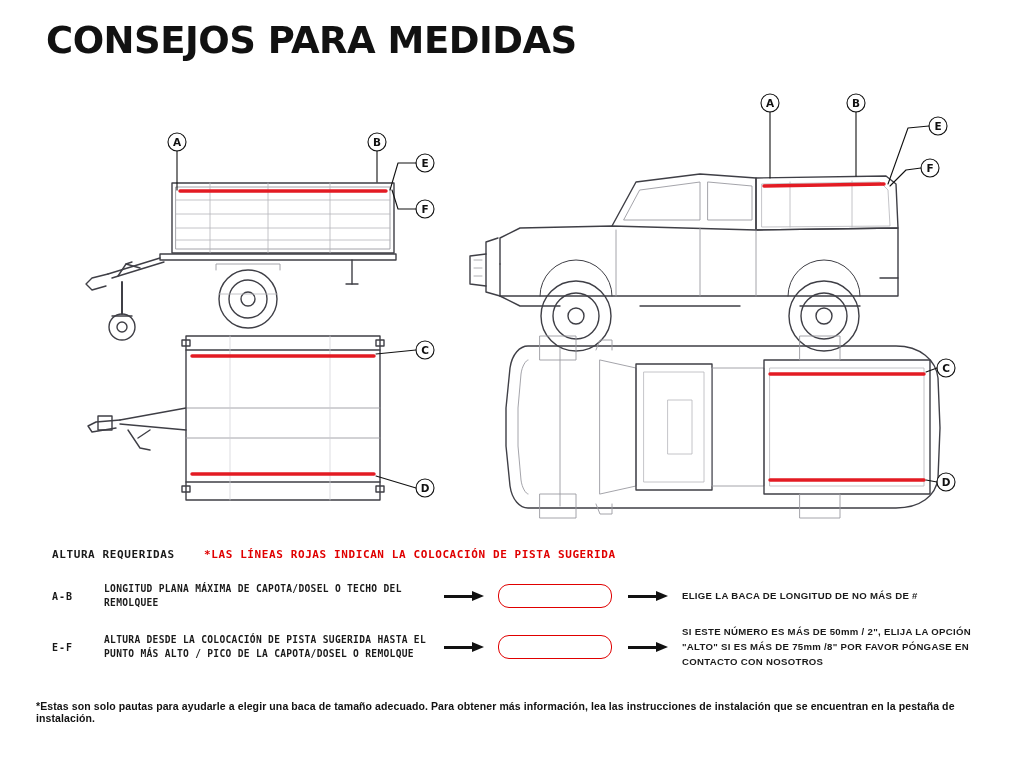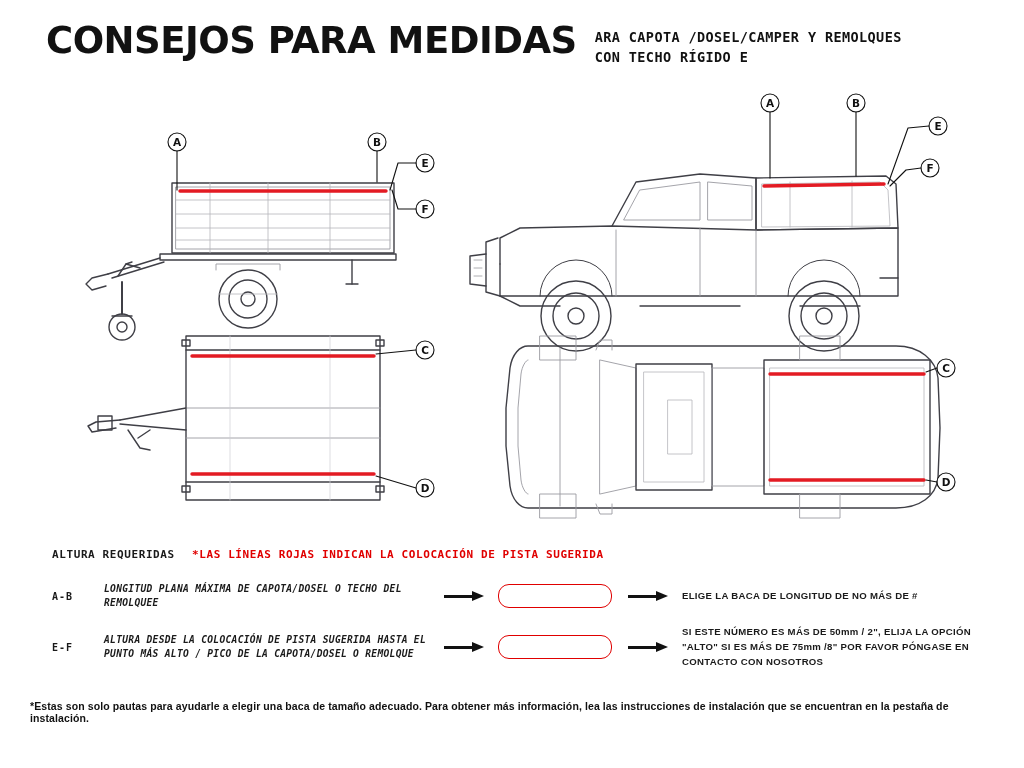--- a/index.html
+++ b/index.html
@@ -72,21 +72,21 @@
   }
   .measures-head {
     font-size: 11px;
     font-weight: bold;
     letter-spacing: 0.6px;
     font-family: "DejaVu Sans Mono", monospace;
     margin-bottom: 14px;
   }
   .measures-head .note {
     color: #e00000;
-    margin-left: 10px;
+    margin-left: 22px;
   }
   table.mtable {
     border-collapse: collapse;
     width: 930px;
   }
   table.mtable td {
     vertical-align: middle;
     padding: 7px 0;
   }
   .code {
@@ -97,21 +97,20 @@
     font-family: "DejaVu Sans Mono", monospace;
   }
   .desc {
     width: 330px;
     font-size: 9.6px;
     font-weight: bold;
     letter-spacing: 0.3px;
     line-height: 1.5;
     font-family: "DejaVu Sans Mono", monospace;
     padding-right: 12px;
-    font-style: italic;
   }
   .arrow-cell {
     width: 64px;
     text-align: center;
   }
   .field-cell {
     width: 120px;
   }
   .result {
     font-size: 9.6px;
@@ -145,38 +144,37 @@
     content: "";
     position: absolute;
     left: 28px; top: 0px;
     border-left: 12px solid #111;
     border-top: 5.5px solid transparent;
     border-bottom: 5.5px solid transparent;
   }
 
   .footnote {
     position: absolute;
-    left: 30px;
+    left: 36px;
     top: 700px;
     width: 960px;
     font-size: 10.5px;
     font-weight: bold;
     letter-spacing: 0.1px;
     color: #111;
     font-family: "Liberation Sans", sans-serif;
   }
 </style>
 </head>
 <body>
 
 <div class="page">
 
   <div class="header">
     <div class="title">CONSEJOS PARA MEDIDAS</div>
-    <div class="subtitle">ARA CAPOTA /DOSEL/CAMPER Y REMOLQUES CON TECHO RÍGIDO E</div>
   </div>
 
   <div class="diagram">
     <svg width="1024" height="455" viewBox="0 0 1024 455" xmlns="http://www.w3.org/2000/svg">
       <g fill="none" stroke="#3f3f46" stroke-width="1.4" stroke-linejoin="round" stroke-linecap="round">
 
         <g>
 
           <path d="M172,105 L394,105 L394,175 L172,175 Z"></path>
           <path d="M176,109 L390,109 L390,171 L176,171 Z" stroke-width="0.9" stroke="#9a9aa0"></path>

